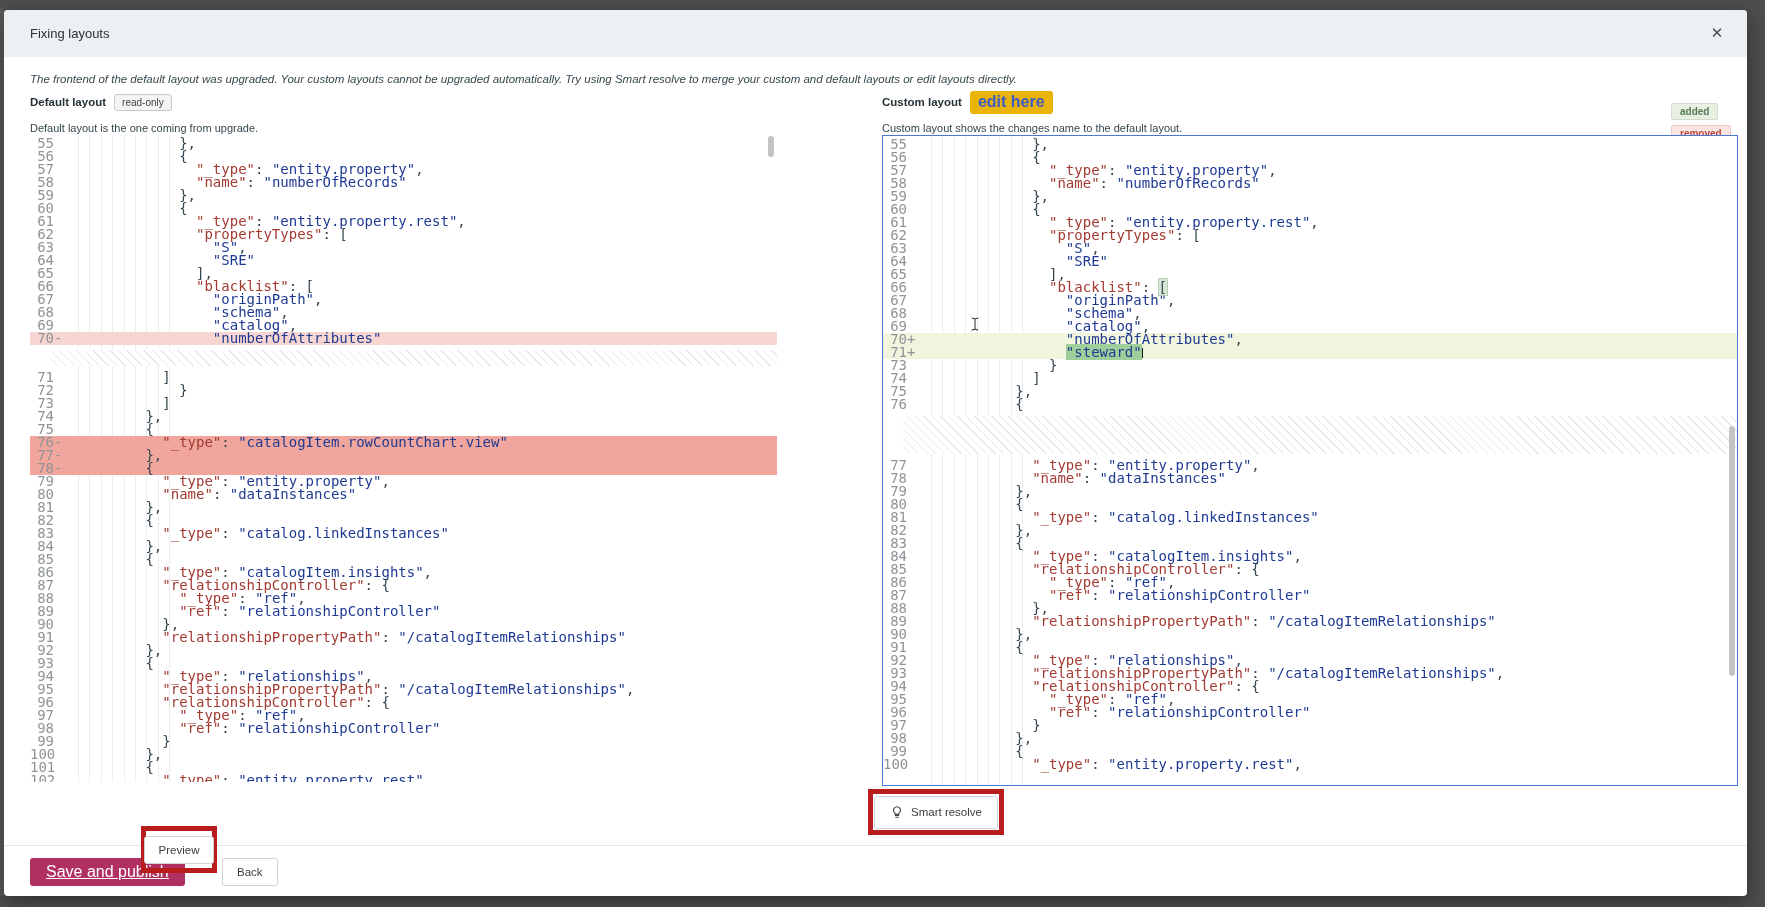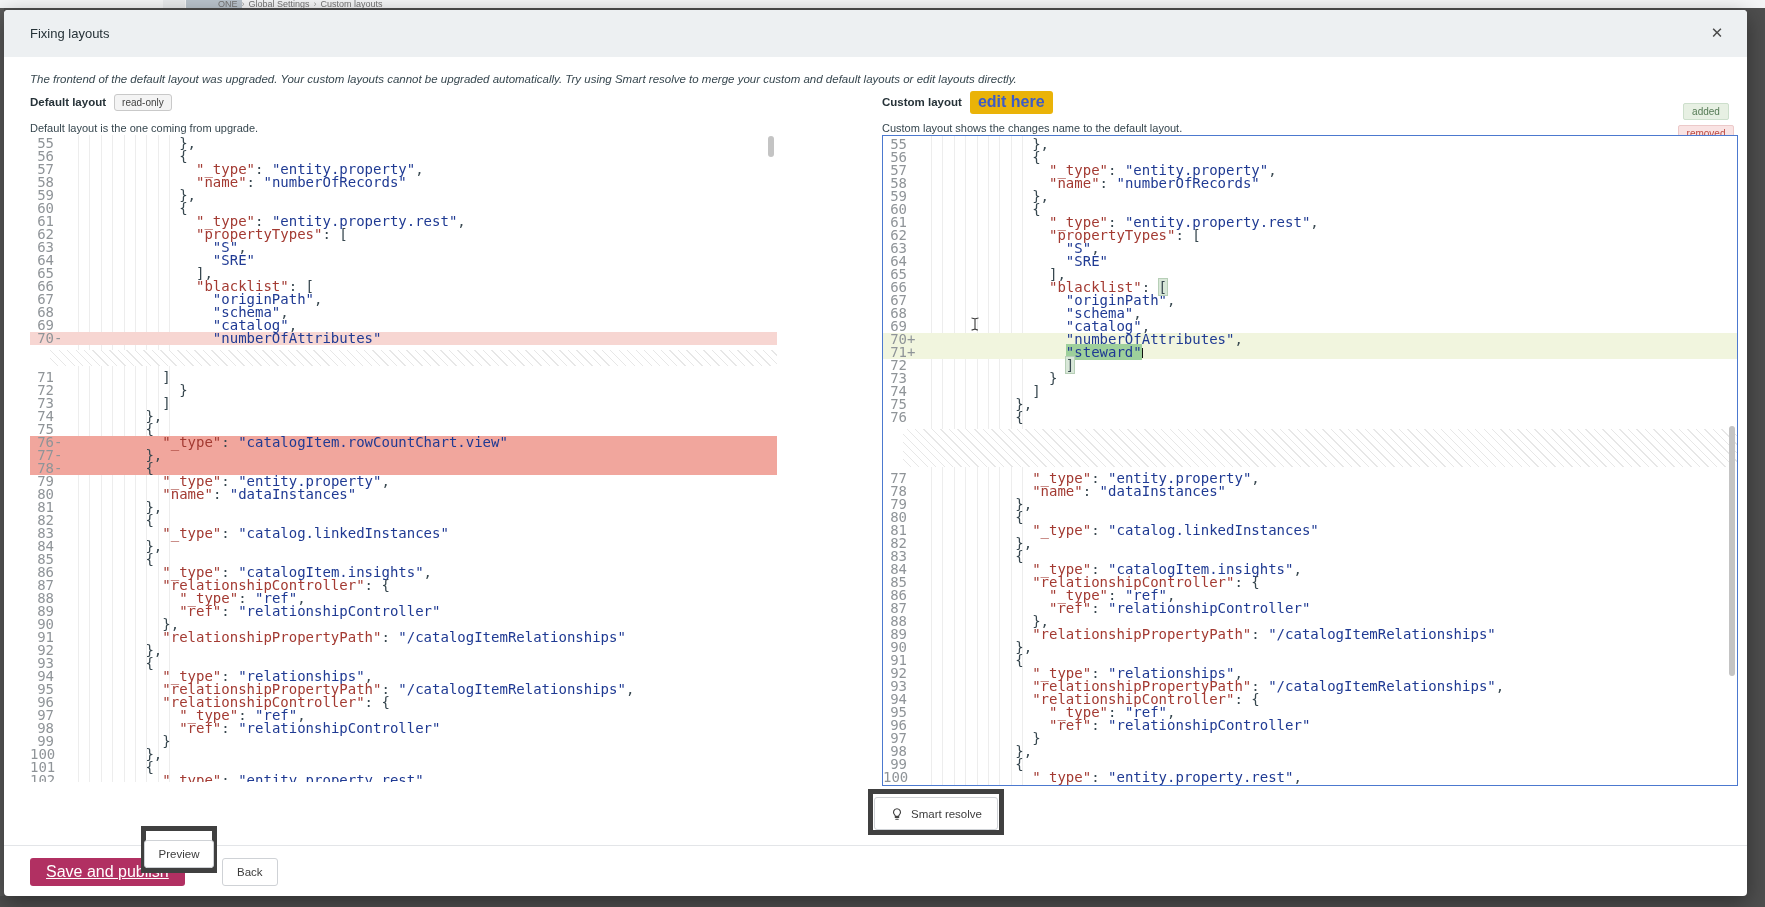--- a/index.html
+++ b/index.html
@@ -32,21 +32,21 @@
   .sec-head { position:absolute; top:83px; height:18px; display:flex; align-items:center; gap:8px; }
   .sec-head.l { left:26px; } .sec-head.r { left:878px; }
   .sec-title { font-size:11.5px; font-weight:700; color:#263238; }
   .chip-ro { font-size:10px; color:#424242; background:#f4f4f4; border:1px solid #c9c9c9;
              border-radius:3px; padding:2px 7px; }
   .chip-edit { font-size:16px; font-weight:700; color:#3d5cc5; background:#eab308;
                border-radius:3px; padding:2.5px 8px; cursor:pointer; }
   .sec-sub { position:absolute; top:112px; font-size:11px; color:#37474f; }
   .sec-sub.l { left:26px; } .sec-sub.r { left:878px; }
 
-  .legend { position:absolute; right:6px; width:70px; display:flex; justify-content:center; }
+  .legend { position:absolute; right:6px; width:70px; display:flex; justify-content:flex-start;font-weight:bold; }
   .legend.added { top:93px; } .legend.removed { top:115px; }
   .lg-chip { font-size:10px; border-radius:2px; padding:2px 8px; }
   .lg-added { background:#e7f0e3; color:#557a55; border:1px solid #cddfcc; }
   .lg-removed { background:#f9e3e3; color:#bd4a42; border:1px solid #ecc9c9; }
 
   
   .editor { position:absolute; top:125px; background:#fff; overflow:hidden;
             font-family:"DejaVu Sans Mono", monospace; font-size:14px; color:#37474f; }
   .editor.left  { left:26px;  width:747px; height:647px; }
   .editor.right { left:878px; width:856px; height:651px; border:1.5px solid #4c79cf; }
@@ -65,21 +65,21 @@
   .sel { background:#9ecf9b; }
   .brkt { background:#d8e7d8; outline:1px solid #b7cfb7; }
   .caret { display:inline-block; width:1.5px; height:10px; background:#111; vertical-align:-1px; }
   .hatch { margin:5px 0; margin-left:20px;
            background:repeating-linear-gradient(45deg,#ffffff 0,#ffffff 5px,#e7e7e7 5px,#e7e7e7 6px); }
   .sb-thumb { position:absolute; background:#c4c4c4; border-radius:3px; width:6px; z-index:2; }
   .sb-left  { right:3px; top:1px; height:21px; }
   .sb-right { right:2px; top:290px; height:250px; }
 
   
-  .red-box { border:5px solid #404040; display:flex; align-items:flex-end; justify-content:center; }
+  .red-box { border:5px solid #b91c1c; display:flex; align-items:center; justify-content:center; }
   .sr-box { position:absolute; left:864px; top:779px; width:136px; height:46px; background:transparent; }
   .btn { display:inline-flex; align-items:center; justify-content:center; gap:7px;
          font-family:"Liberation Sans", sans-serif; font-size:11.5px; color:#3c3c3c;
          background:#fff; border:1px solid #cfd2d6; border-radius:3px; height:28px;
          padding:0 14px; cursor:pointer; }
   .btn-sr { height:33px; padding:0 15px; }
 
   .footer-divider { position:absolute; left:0; top:835px; width:100%; height:1px; background:#e3e5e8; }
   .btn-save { position:absolute; left:26px; top:848px; height:28px; padding:0 16px;
               display:inline-flex; align-items:center; font-size:16px; color:#fff;
@@ -87,27 +87,20 @@
   .pv-box { position:absolute; left:137px; top:816px; width:76px; height:47px; }
   .btn-back { position:absolute; left:218px; top:848px; }
 
   .mouse-cursor { position:absolute; left:970px; top:317px; z-index:5; }
 </style>
 </head>
 <body>
 
 <div class="stage">
 
-  <div class="page-strip">
-    <div class="bc-logo1"></div>
-    <div class="bc-logo2"></div>
-    <div class="breadcrumb">
-      <span>ONE</span><span class="sep">›</span><span>Global Settings</span><span class="sep">›</span><span>Custom layouts</span>
-    </div>
-  </div>
   <div class="ov-right"></div>
   <div class="ov-bottom"></div>
   <div class="ov-left"></div>
 
   <div class="modal">
     <div class="modal-header">
       <div class="modal-title">Fixing layouts</div>
       <div class="close-btn">✕</div>
     </div>
 
@@ -201,21 +194,20 @@
           <div class="cl"><span class="num">62</span><span class="sgn"></span><span class="c">              <span class="k">"propertyTypes"</span>: [</span></div>
           <div class="cl"><span class="num">63</span><span class="sgn"></span><span class="c">                <span class="v">"S"</span>,</span></div>
           <div class="cl"><span class="num">64</span><span class="sgn"></span><span class="c">                <span class="v">"SRE"</span></span></div>
           <div class="cl"><span class="num">65</span><span class="sgn"></span><span class="c">              ],</span></div>
           <div class="cl"><span class="num">66</span><span class="sgn"></span><span class="c">              <span class="k">"blacklist"</span>: <span class="brkt">[</span></span></div>
           <div class="cl"><span class="num">67</span><span class="sgn"></span><span class="c">                <span class="v">"originPath"</span>,</span></div>
           <div class="cl"><span class="num">68</span><span class="sgn"></span><span class="c">                <span class="v">"schema"</span>,</span></div>
           <div class="cl"><span class="num">69</span><span class="sgn"></span><span class="c">                <span class="v">"catalog"</span>,</span></div>
           <div class="cl m-a"><span class="num">70</span><span class="sgn">+</span><span class="c">                <span class="v">"numberOfAttributes"</span>,</span></div>
           <div class="cl m-a"><span class="num">71</span><span class="sgn">+</span><span class="c">                <span class="v sel">"steward"</span><span class="caret"></span></span></div>
-          <div class="cl"><span class="num">72</span><span class="sgn"></span><span class="c">                <span class="brkt">]</span></span></div>
           <div class="cl"><span class="num">73</span><span class="sgn"></span><span class="c">              }</span></div>
           <div class="cl"><span class="num">74</span><span class="sgn"></span><span class="c">            ]</span></div>
           <div class="cl"><span class="num">75</span><span class="sgn"></span><span class="c">          },</span></div>
           <div class="cl"><span class="num">76</span><span class="sgn"></span><span class="c">          {</span></div>
           <div class="hatch" style="height: 38px;"></div>
           <div class="cl"><span class="num">77</span><span class="sgn"></span><span class="c">            <span class="k">"_type"</span>: <span class="v">"entity.property"</span>,</span></div>
           <div class="cl"><span class="num">78</span><span class="sgn"></span><span class="c">            <span class="k">"name"</span>: <span class="v">"dataInstances"</span></span></div>
           <div class="cl"><span class="num">79</span><span class="sgn"></span><span class="c">          },</span></div>
           <div class="cl"><span class="num">80</span><span class="sgn"></span><span class="c">          {</span></div>
           <div class="cl"><span class="num">81</span><span class="sgn"></span><span class="c">            <span class="k">"_type"</span>: <span class="v">"catalog.linkedInstances"</span></span></div>

